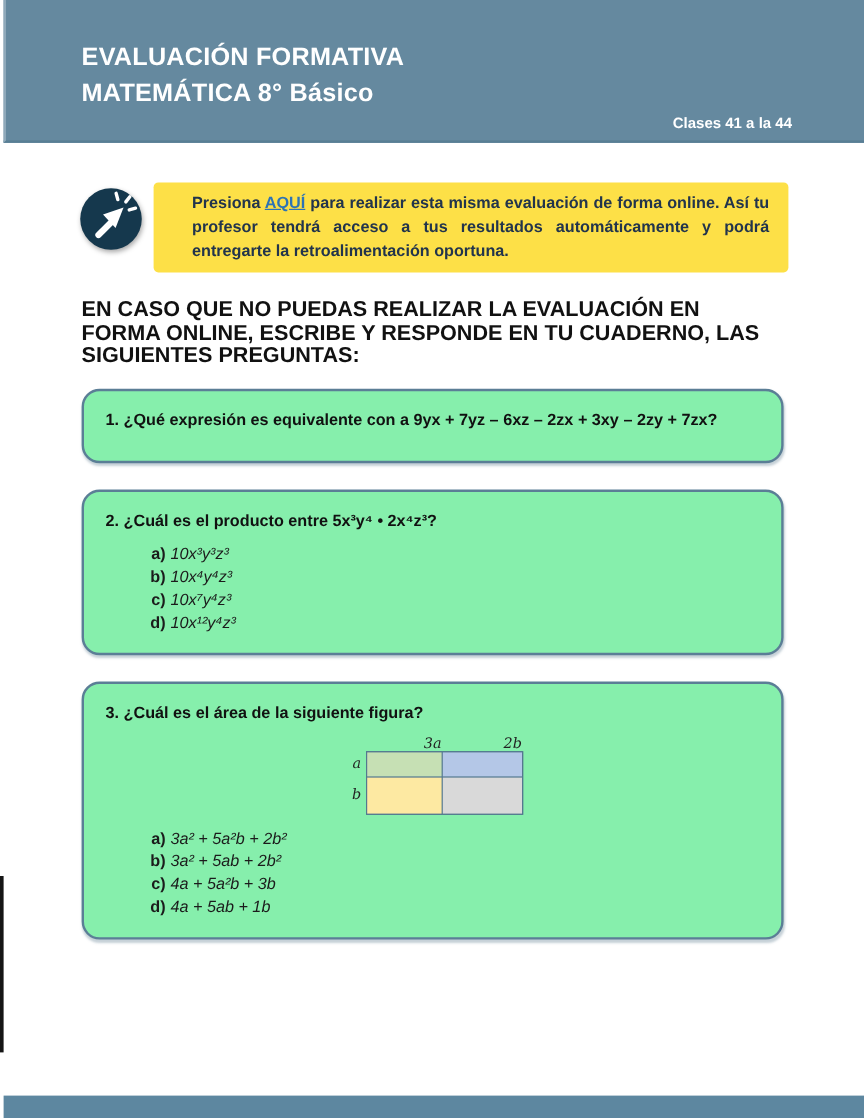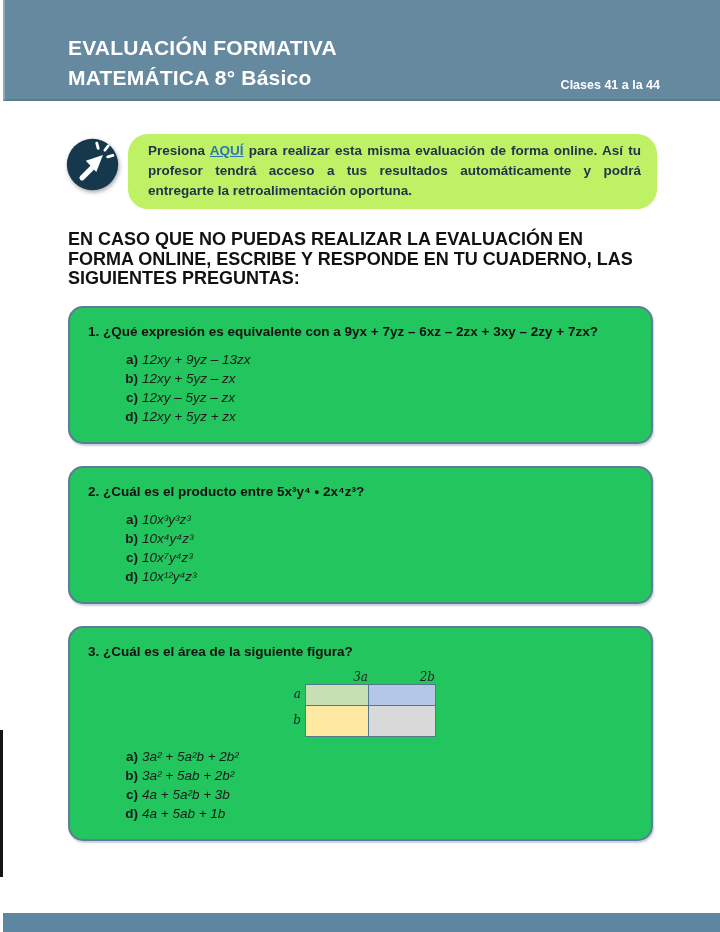--- a/index.html
+++ b/index.html
@@ -5,42 +5,42 @@
   html,body { margin:0; padding:0; }
   body { font-family:"Liberation Sans", sans-serif; background:#ffffff; }
 
   .page {
     position:relative; width:720px; height:932px;
     background:#ffffff; overflow:hidden;
   }
 
   
   .header {
-    position:relative; margin-left:3px; height:101px;
+    position:relative; margin-left:3px; height:119px;
     background:#65899f;
     border-left:2px solid #8fa9ba;
     border-bottom:2px solid #587e94;
     box-sizing:border-box;
   }
   .header-titles { position:absolute; left:63px; top:33px; color:#ffffff; }
   .header-titles .t1, .header-titles .t2 {
     font-size:21px; font-weight:bold; line-height:30px; letter-spacing:.2px;
   }
   .header-badge {
     position:absolute; right:60px; bottom:7px;
     color:#ffffff; font-size:12.5px; font-weight:bold;
   }
 
   
   .banner { display:flex; align-items:flex-start; margin:33px 63px 0 64px; }
   .banner-icon { width:57px; height:57px; flex:0 0 57px; margin-top:2px;
     filter:drop-shadow(1px 2px 2px rgba(0,0,0,.35)); }
   .banner-box {
-    margin-left:7px; flex:1; background:#bef264; border-radius:20px;
-    padding:7px 16px 8px 20px; box-sizing:border-box;
+    margin-left:7px; flex:1; background:#fde047; border-radius:4px;
+    padding:7px 16px 8px 32px; box-sizing:border-box;
   }
   .banner-box p {
     margin:0; font-size:13.5px; font-weight:bold; color:#22344c;
     line-height:20px; text-align:justify;
   }
   .banner-box a {
     color:#2e74b5; text-decoration:underline; cursor:pointer;
   }
 
   
@@ -51,21 +51,21 @@
   .intro {
     margin:17px 70px 0 68px; font-size:13.5px; color:#1b1b1b; line-height:19px;
   }
 
   
   .qbox {
     margin:17px 0 0 68px; width:585px; box-sizing:border-box;
     border:2.5px solid #5b7e96; border-radius:15px;
     padding:16px 18px 16px 18px;
     box-shadow:1px 2px 2px rgba(90,120,140,.35);
-    background:#22c55e;
+    background:#86efac;
   }
   .qbox + .qbox { margin-top:22px; }
   .qtitle { margin:0 0 11px 0; font-size:13.5px; font-weight:bold; color:#111111; }
   .opts { margin-left:32px; }
   .opt { font-size:13.5px; color:#1b1b1b; line-height:19px; }
   .opt .letter { display:inline-block; min-width:18px; text-align:right;
     font-weight:bold; margin-right:4px; font-style:normal; }
   .opt .math { font-style:italic; }
 
   
@@ -123,26 +123,20 @@
     </div>
     <div class="banner-box">
       <p><span>Presiona</span> <a>AQUÍ</a> <span>para realizar esta misma evaluación de forma online. Así tu profesor tendrá acceso a tus resultados automáticamente y podrá entregarte la retroalimentación oportuna.</span></p>
     </div>
   </div>
 
   <p class="instr-bold">EN CASO QUE NO PUEDAS REALIZAR LA EVALUACIÓN EN FORMA ONLINE, ESCRIBE Y RESPONDE EN TU CUADERNO, LAS SIGUIENTES PREGUNTAS:</p>
 
   <div class="qbox">
     <p class="qtitle">1. ¿Qué expresión es equivalente con a 9yx + 7yz – 6xz – 2zx + 3xy – 2zy + 7zx?</p>
-    <div class="opts">
-      <div class="opt"><span class="letter">a)</span><span class="math">12xy + 9yz – 13zx</span></div>
-      <div class="opt"><span class="letter">b)</span><span class="math">12xy + 5yz – zx</span></div>
-      <div class="opt"><span class="letter">c)</span><span class="math">12xy – 5yz – zx</span></div>
-      <div class="opt"><span class="letter">d)</span><span class="math">12xy + 5yz + zx</span></div>
-    </div>
   </div>
 
   <div class="qbox">
     <p class="qtitle">2. ¿Cuál es el producto entre 5x³y⁴ • 2x⁴z³?</p>
     <div class="opts">
       <div class="opt"><span class="letter">a)</span><span class="math">10x³y³z³</span></div>
       <div class="opt"><span class="letter">b)</span><span class="math">10x⁴y⁴z³</span></div>
       <div class="opt"><span class="letter">c)</span><span class="math">10x⁷y⁴z³</span></div>
       <div class="opt"><span class="letter">d)</span><span class="math">10x¹²y⁴z³</span></div>
     </div>

